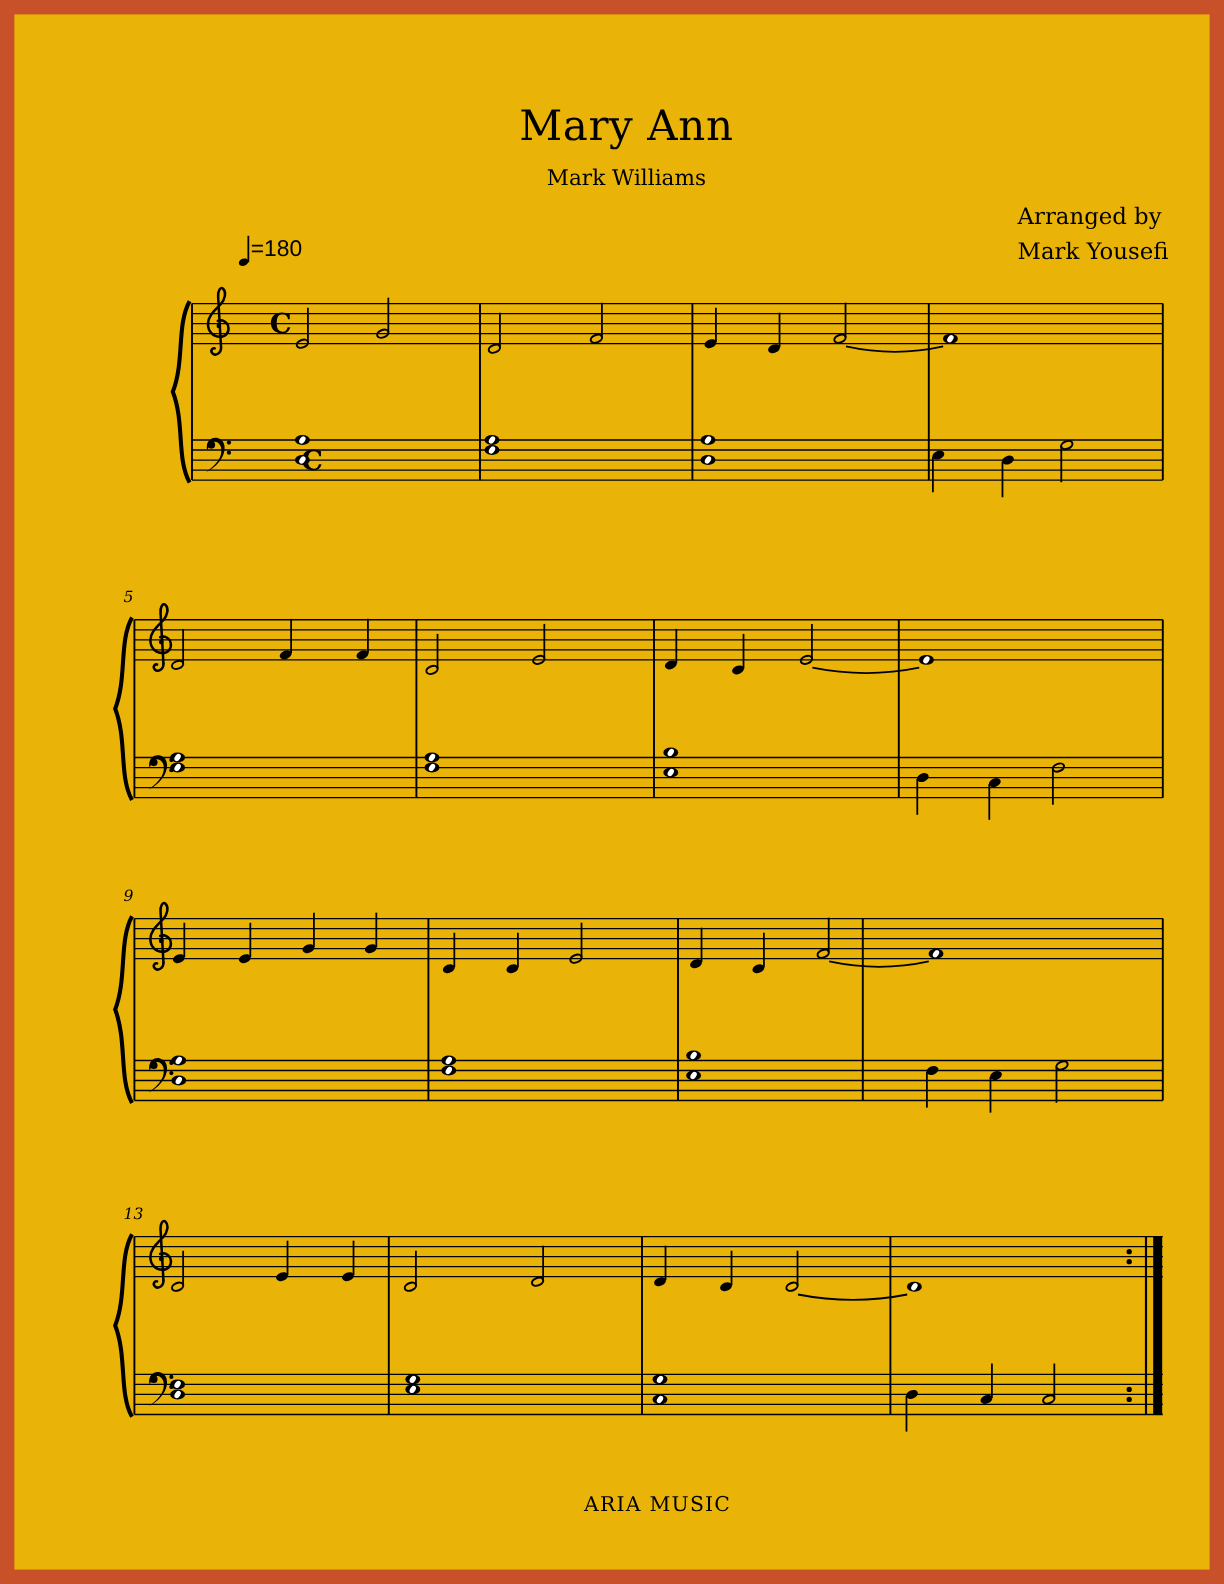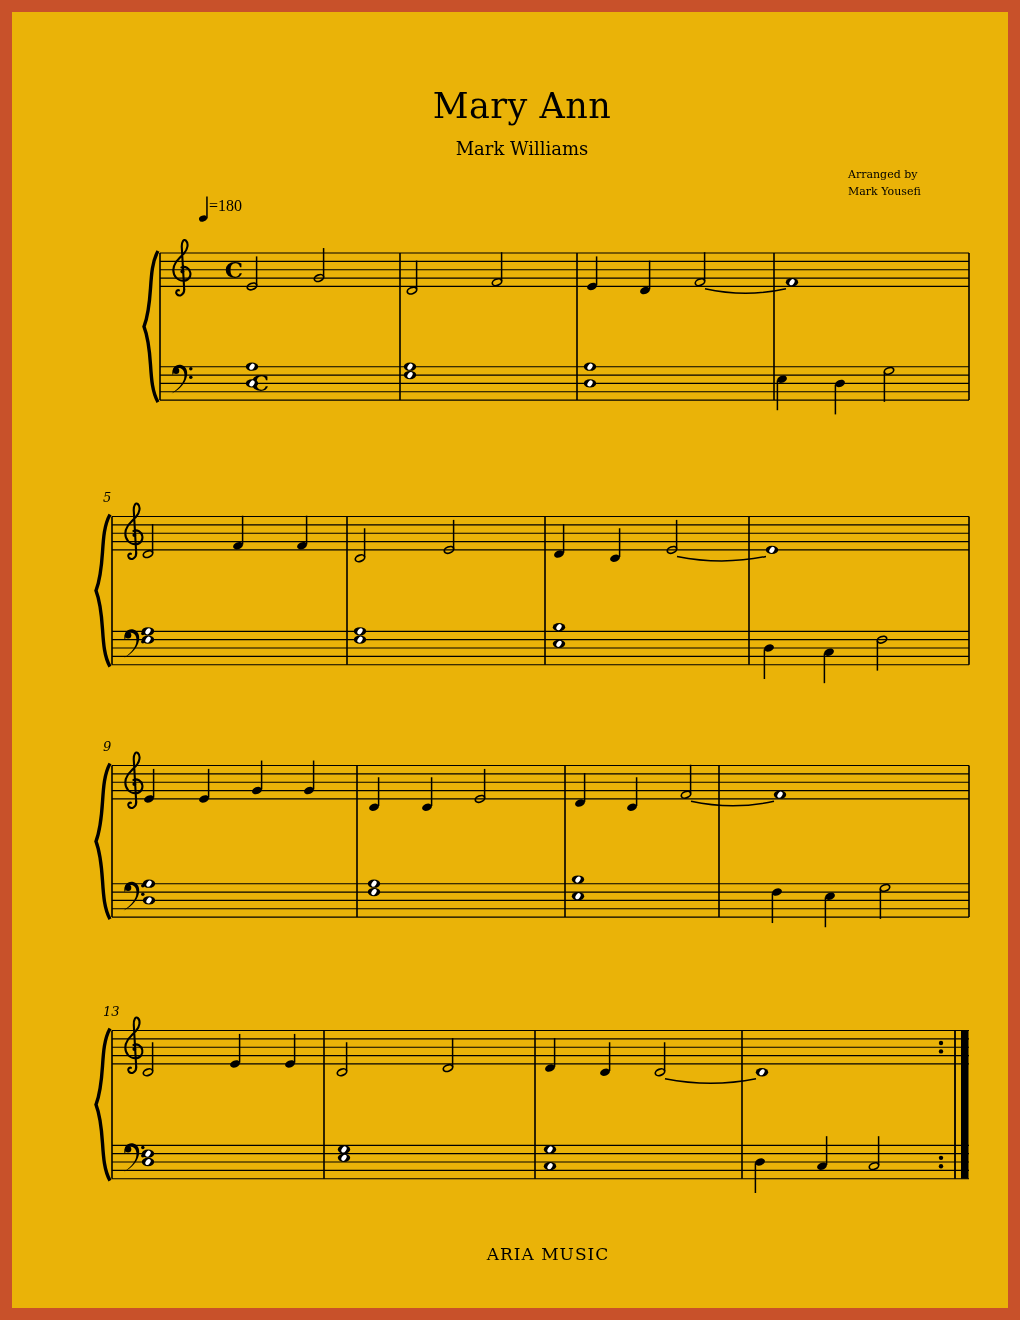--- a/index.html
+++ b/index.html
@@ -2,24 +2,24 @@
 <html><head>
 <meta charset="utf-8">
 <style>
   html,body{margin:0;padding:0;background:#555;}
   .page{position:relative;width:1020px;height:1320px;background:#eab308;
         box-sizing:border-box;border:12px solid #c8512a;overflow:hidden;
         font-family:"DejaVu Serif","Liberation Serif",serif;color:#000;}
   .title{position:absolute;top:74px;left:0;width:1020px;text-align:center;
          font-size:35px;letter-spacing:0.5px;}
   .composer{position:absolute;top:126px;left:0;width:1020px;text-align:center;font-size:18px;}
-  .arranger{position:absolute;top:155px;left:836px;font-size:11px;line-height:1.5;}
+  .arranger{position:absolute;top:155px;left:836px;font-size:19px;line-height:1.5;}
   .footer{position:absolute;top:1232px;left:0;width:1072px;text-align:center;font-size:17px;letter-spacing:1px;}
   .tempo{position:absolute;top:182px;left:183px;height:32px;}
-  .tempo .eq{position:absolute;left:14px;top:3px;font-size:16px;font-family:Liberation Serif, serif;}
+  .tempo .eq{position:absolute;left:14px;top:3px;font-size:19px;font-family:Liberation Sans, sans-serif;}
   svg.score{position:absolute;left:0;top:0;}
 </style>
 </head>
 <body>
 
 <div class="page">
   <div class="title">Mary Ann</div>
   <div class="composer">Mark Williams</div>
   <div class="arranger">
     <div>Arranged by</div>

